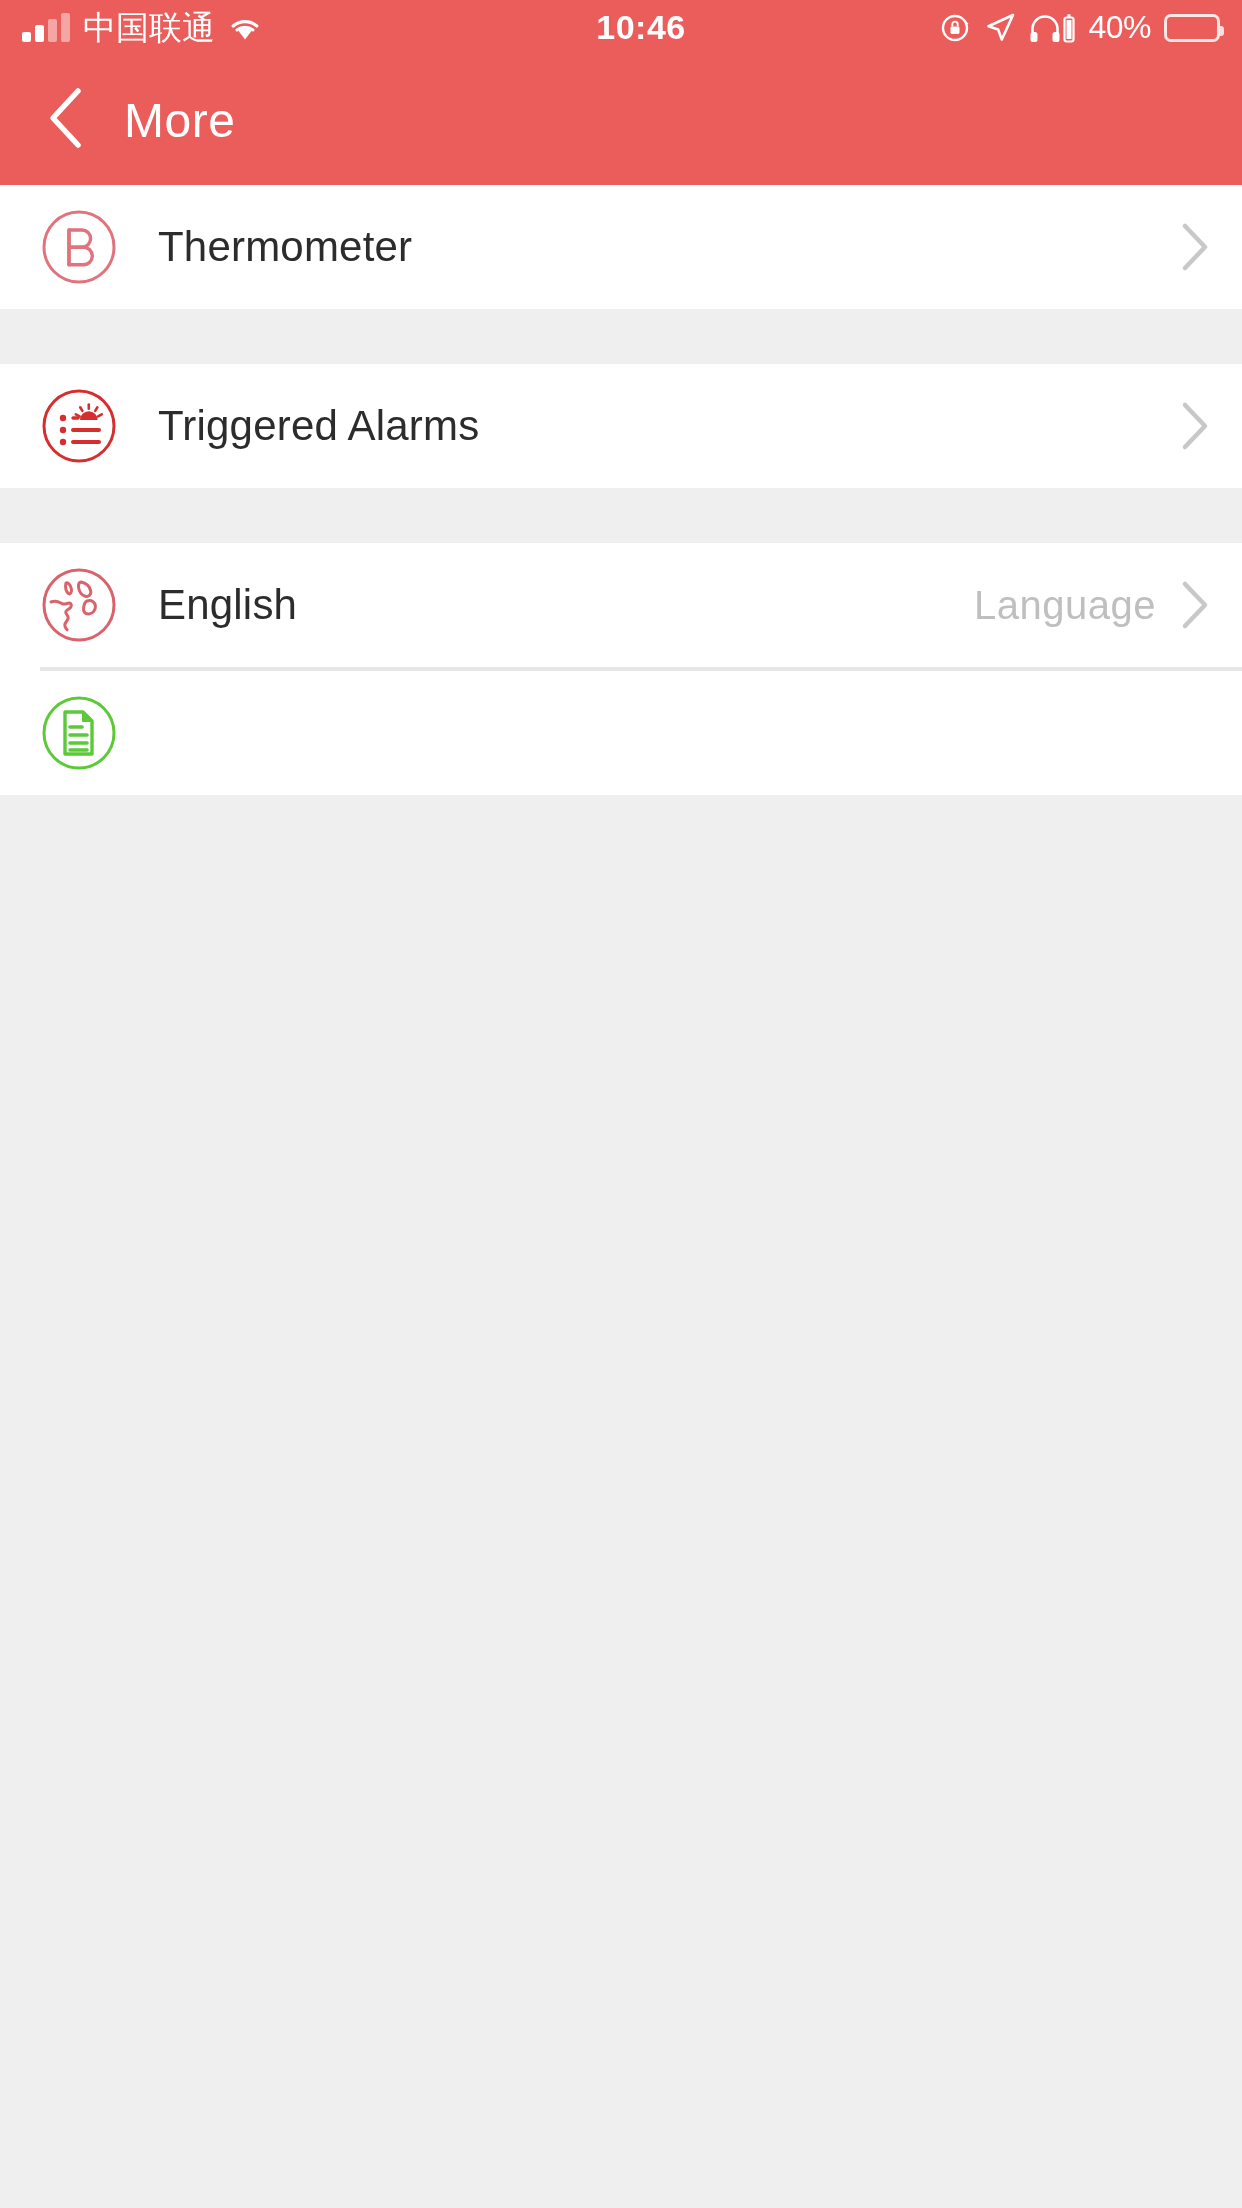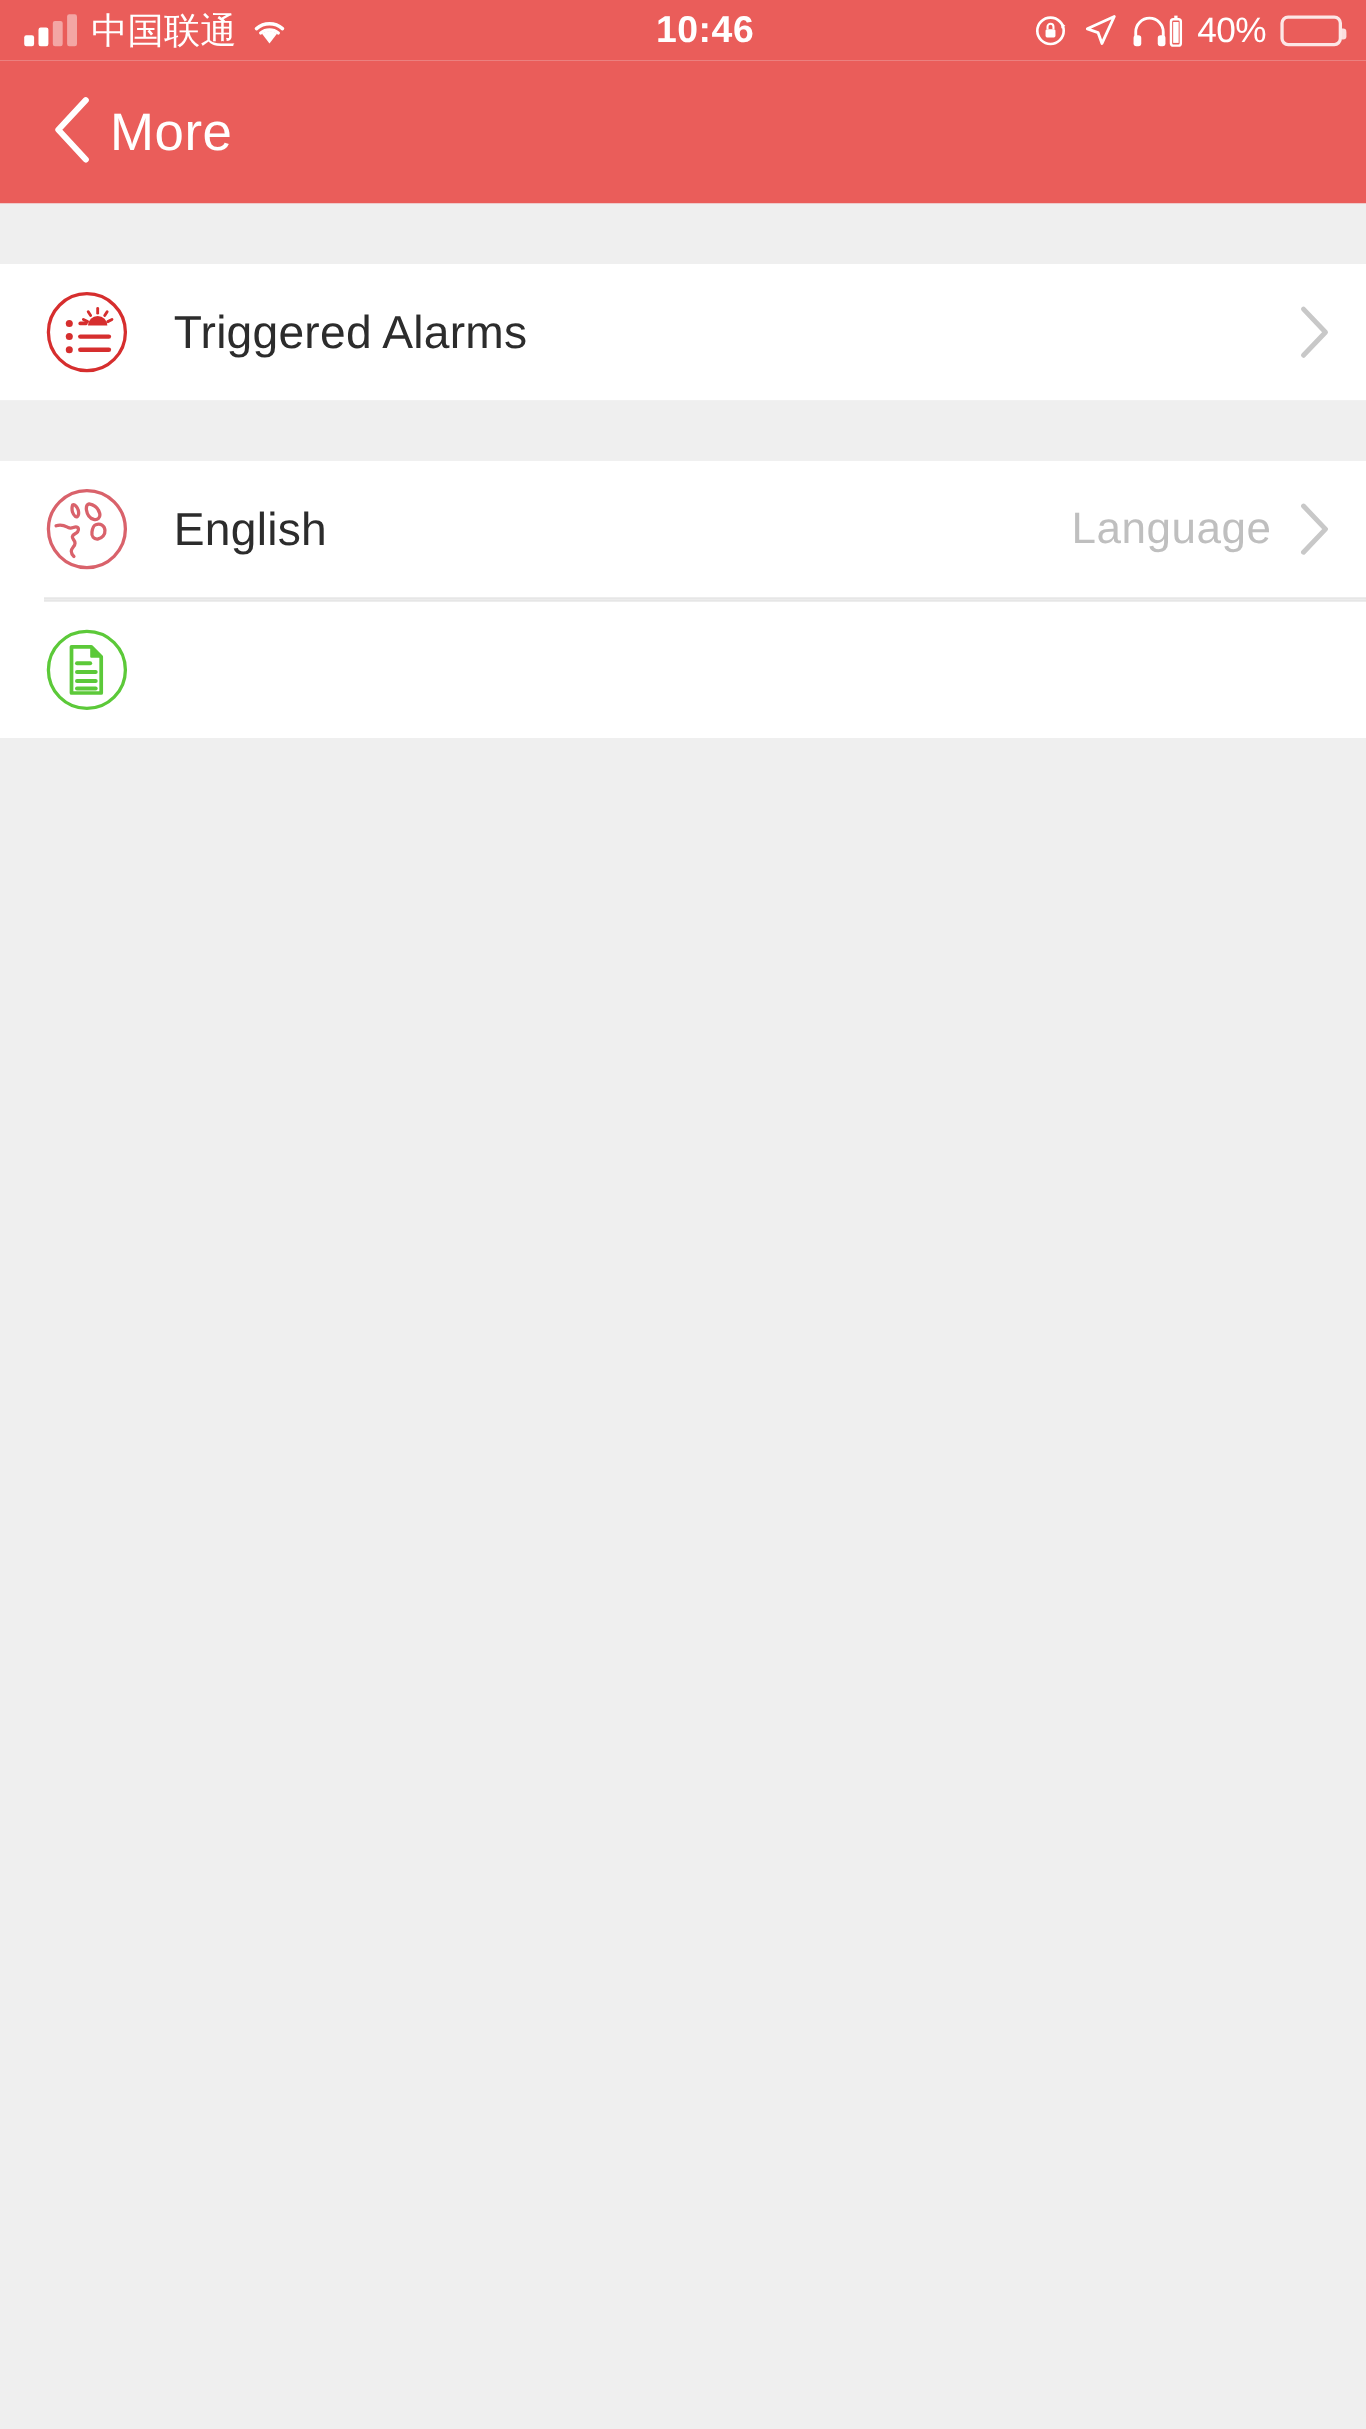--- a/index.html
+++ b/index.html
@@ -119,20 +119,21 @@
     height: 66px;
     display: flex;
     align-items: center;
     justify-content: center;
     cursor: pointer;
   }
   .nav-title {
     color: #FFFFFF;
     font-size: 48px;
     font-weight: 400;
+    margin-left: 24px;
     letter-spacing: 0.5px;
   }
 
   
   .card { background: #FFFFFF; }
   .gap { height: 55px; background: #EFEFEF; }
 
   .row {
     height: 124px;
     display: flex;
@@ -244,20 +245,38 @@
     <div class="back-btn">
       <span>
         <svg width="44" height="62" viewBox="0 0 44 62">
           <path d="M33 4 L8 31 L33 58" fill="none" stroke="#FFFFFF" stroke-width="5.5" stroke-linecap="round" stroke-linejoin="round"></path>
         </svg>
       </span>
     </div>
     <div class="nav-title">More</div>
   </div>
 
+  <div class="card">
+    <div class="row">
+      <div class="row-icon">
+        <svg width="78" height="78" viewBox="0 0 78 78">
+          <circle cx="39" cy="39" r="35" fill="none" stroke="#E0737C" stroke-width="3"></circle>
+          <path d="M29 22 h13 a8.6 8.6 0 0 1 0 17.2 h-13 Z" fill="none" stroke="#E0737C" stroke-width="3.4" stroke-linejoin="round"></path>
+          <path d="M29 39.2 h14.5 a8.8 8.8 0 0 1 0 17.6 h-14.5 Z" fill="none" stroke="#E0737C" stroke-width="3.4" stroke-linejoin="round"></path>
+          <path d="M29 22 v34.8" fill="none" stroke="#E0737C" stroke-width="3.4" stroke-linecap="round"></path>
+        </svg>
+      </div>
+      <div class="row-label">Thermometer</div>
+      <div class="chevron solo">
+        <svg width="34" height="50" viewBox="0 0 34 50">
+          <path d="M7 4 L27 25 L7 46" fill="none" stroke="#C8C8C8" stroke-width="4.5" stroke-linecap="round" stroke-linejoin="round"></path>
+        </svg>
+      </div>
+    </div>
+  </div>
 
   <div class="gap"></div>
 
   <div class="card">
     <div class="row">
       <div class="row-icon">
         <svg width="78" height="78" viewBox="0 0 78 78">
           <circle cx="39" cy="39" r="35" fill="none" stroke="#D62E2E" stroke-width="3"></circle>
           <circle cx="23" cy="31" r="3.2" fill="#D62E2E"></circle>
           <circle cx="23" cy="43" r="3.2" fill="#D62E2E"></circle>

